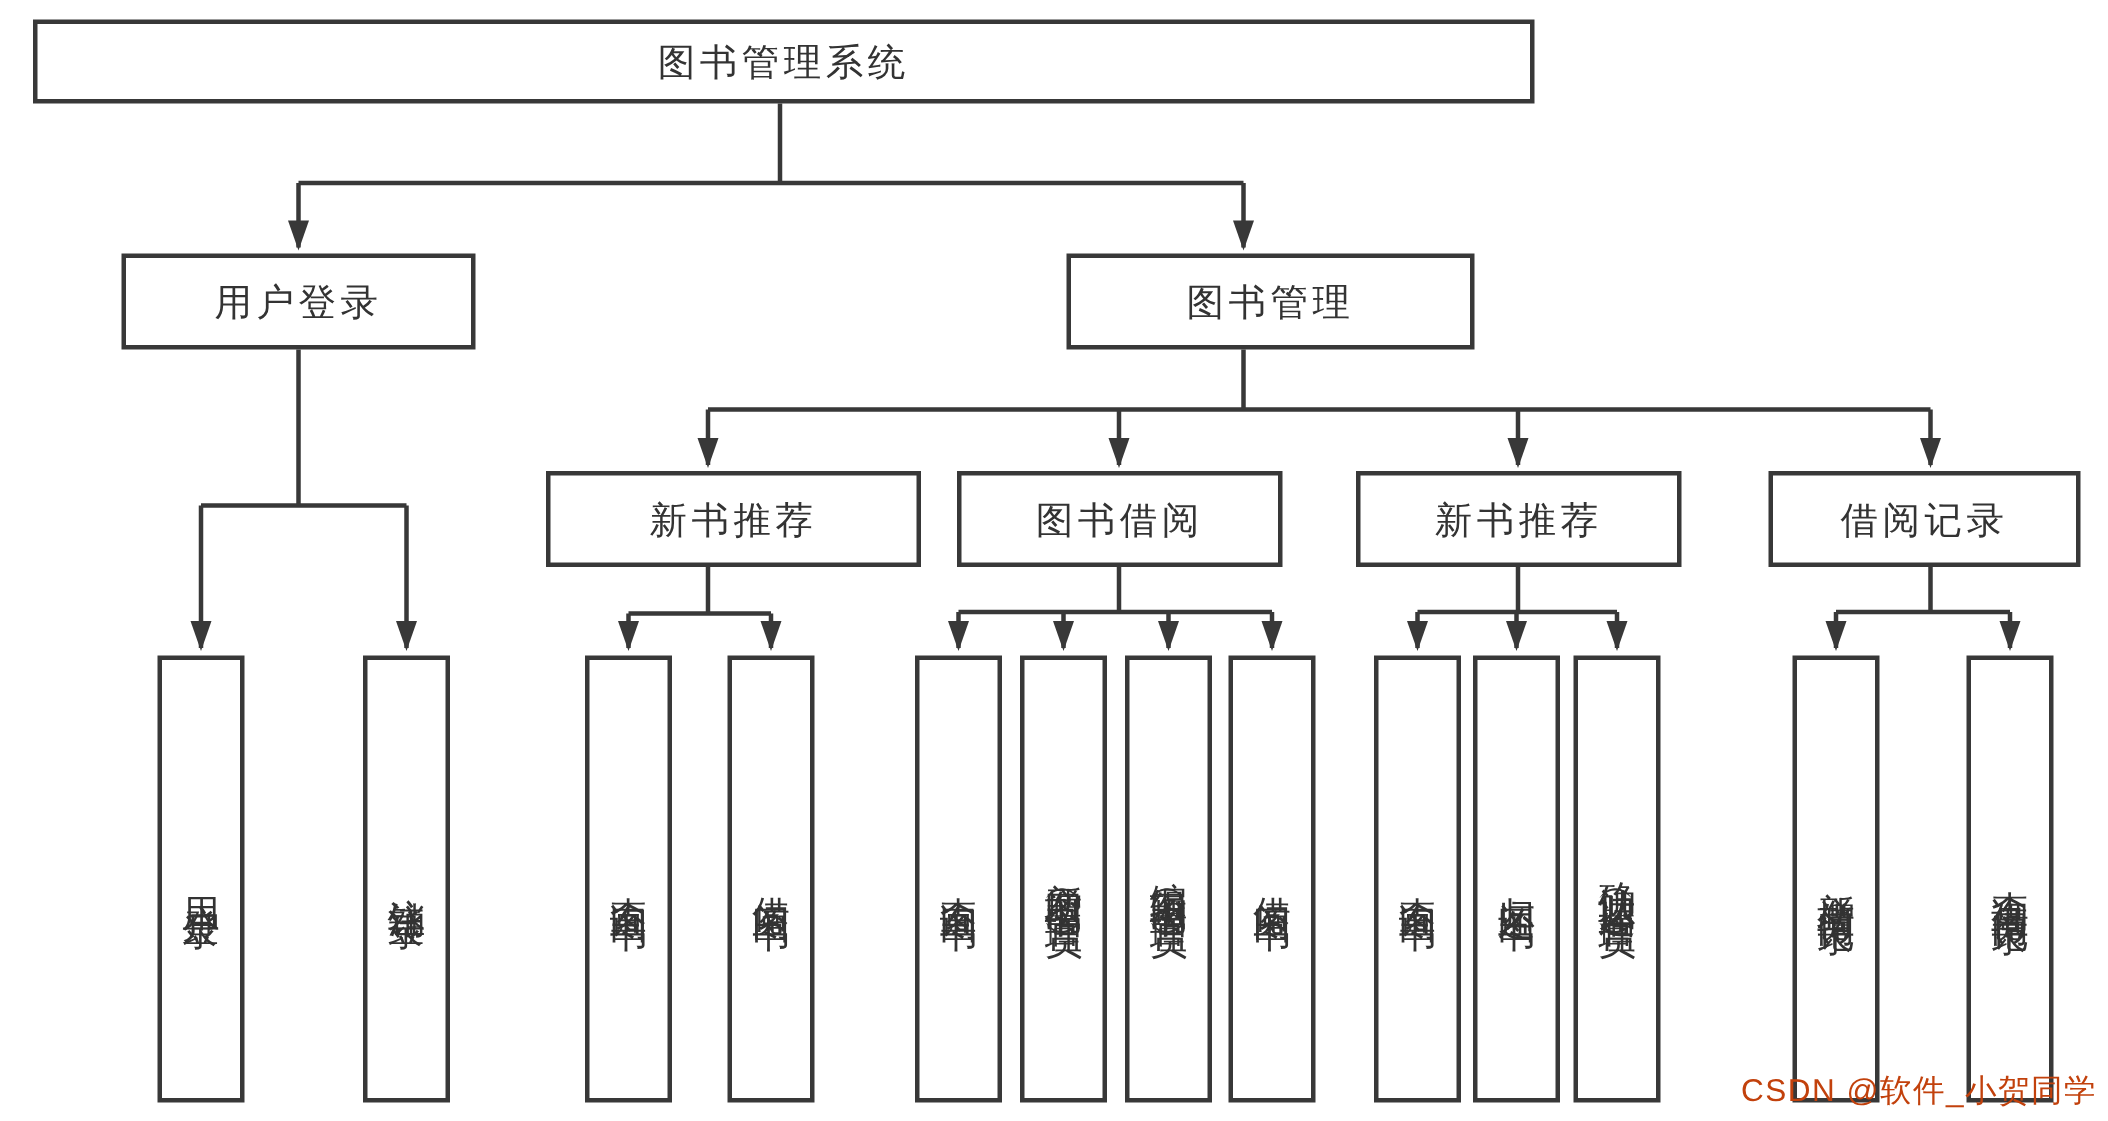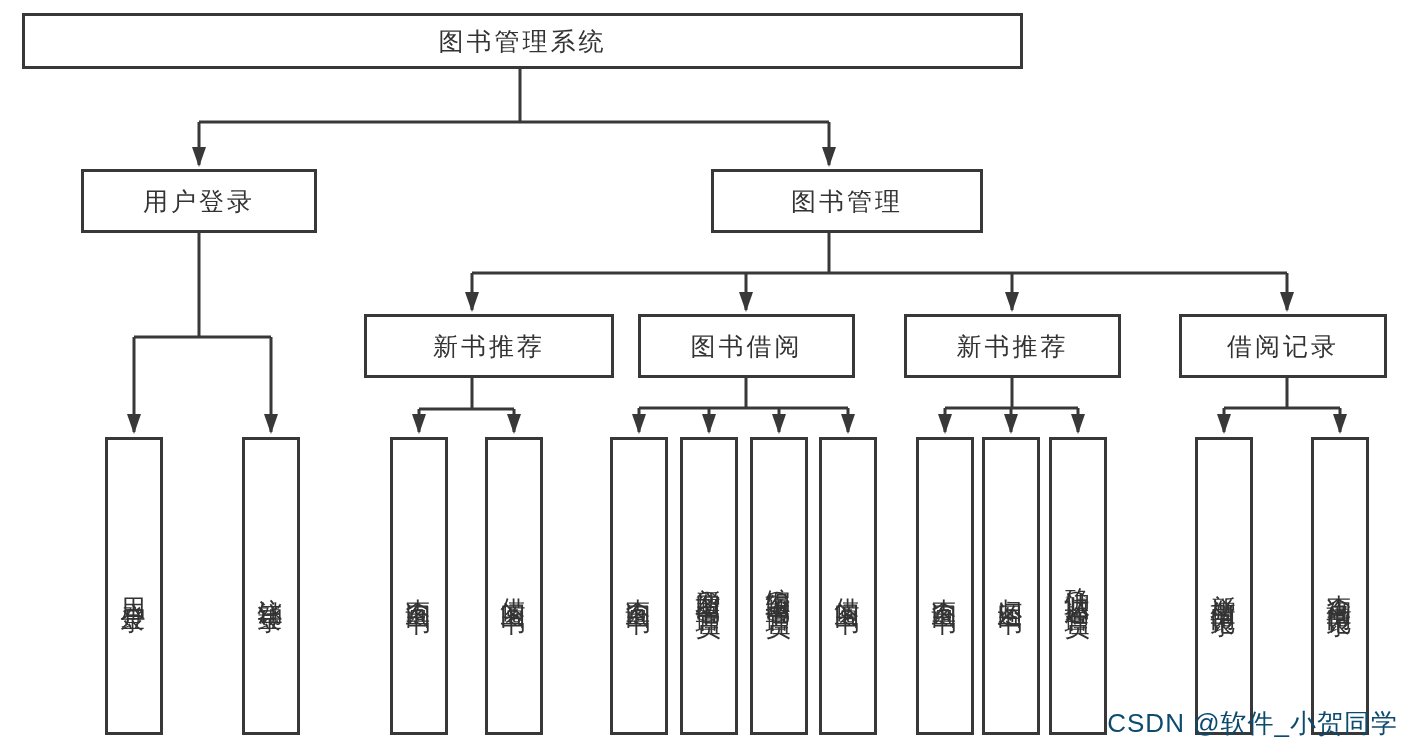--- a/index.html
+++ b/index.html
@@ -13,21 +13,21 @@
     border:3px solid #383838;color:#333333;z-index:2;
     display:flex;align-items:center;justify-content:center;
     font-size:25px;letter-spacing:3px;white-space:nowrap;
   }
   .vnode{
     writing-mode:vertical-rl;text-orientation:mixed;
     font-size:25px;letter-spacing:4px;white-space:normal;
   }
   .watermark{
     position:absolute;right:7px;bottom:6px;z-index:3;
-    font-size:26px;letter-spacing:1px;color:#0c4a6e;
+    font-size:21px;letter-spacing:1px;color:#c2410c;
   }
 </style>
 </head>
 <body>
 
 <div class="stage">
 
   <svg class="wires" width="1405" height="747" viewBox="0 0 1405 747">
     <g stroke="#383838" stroke-width="3" fill="none">
       <path d="M520 67 V122 M199 122 H829 M199 122 V165 M829 122 V165"></path>

